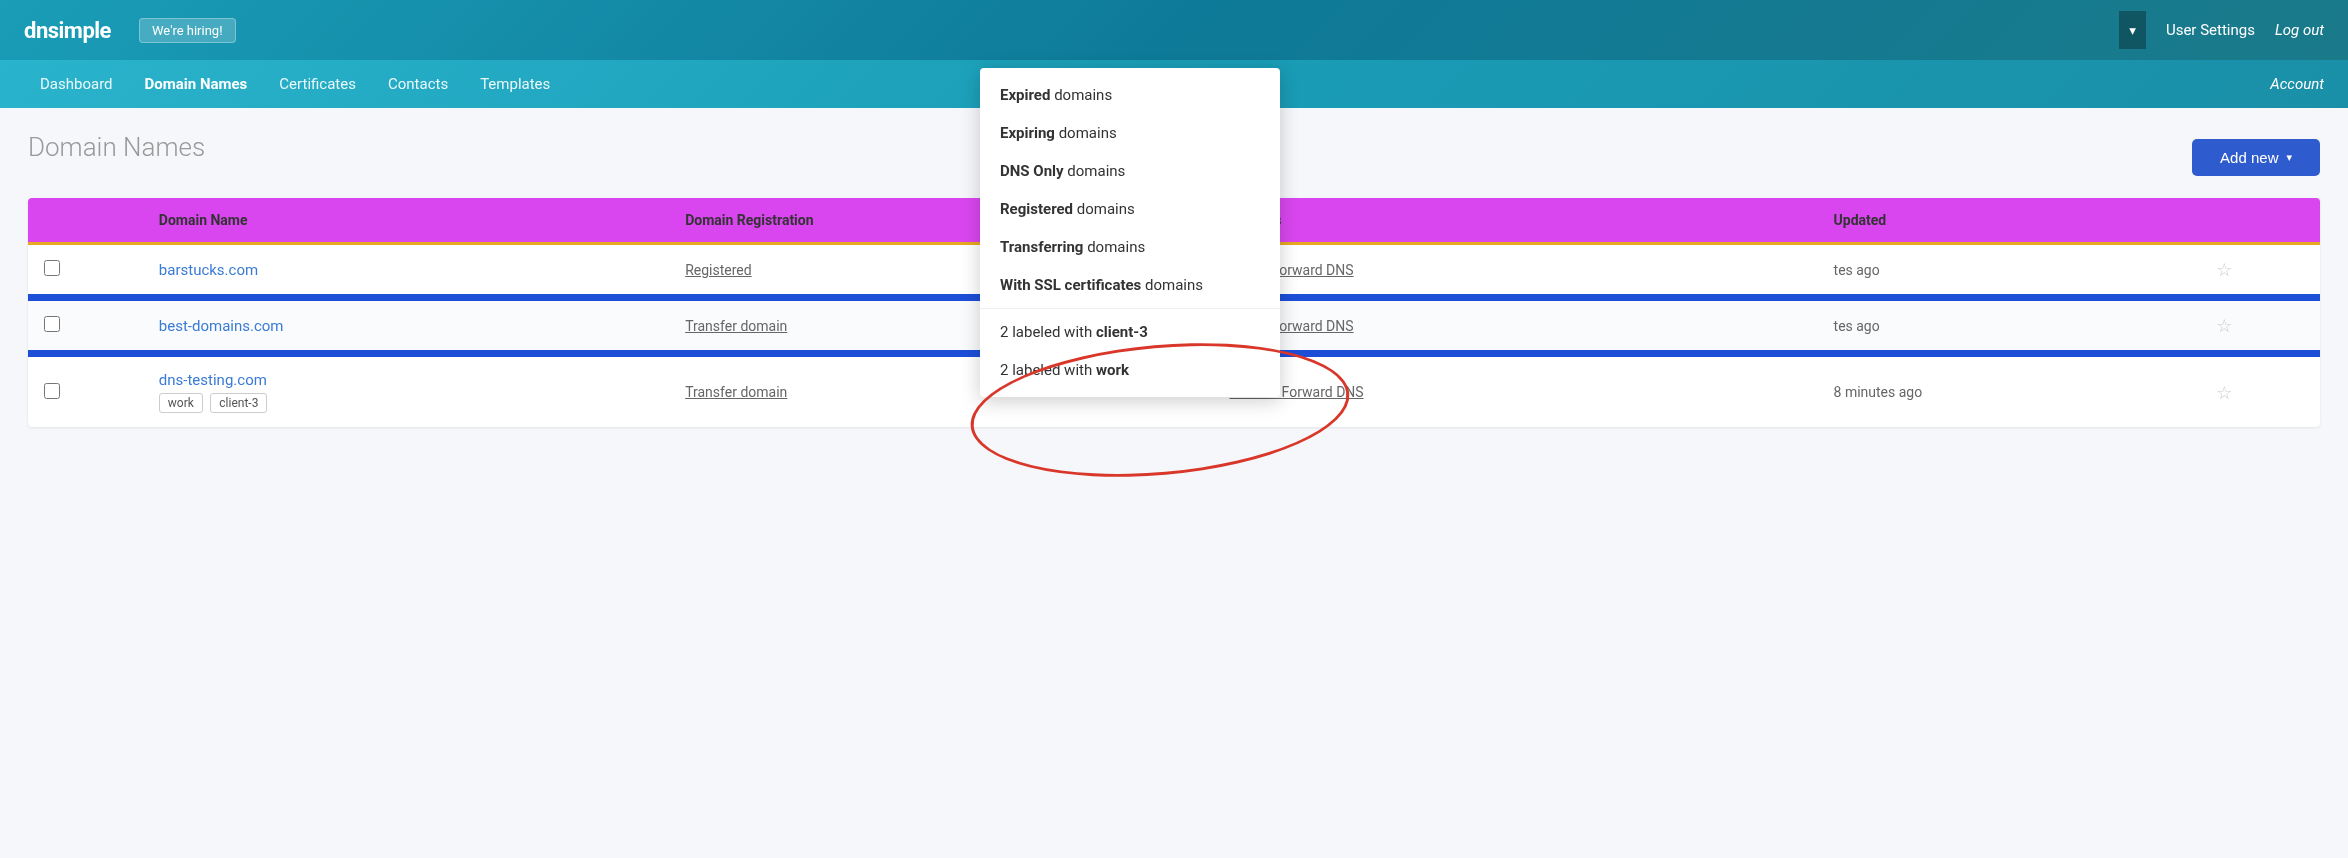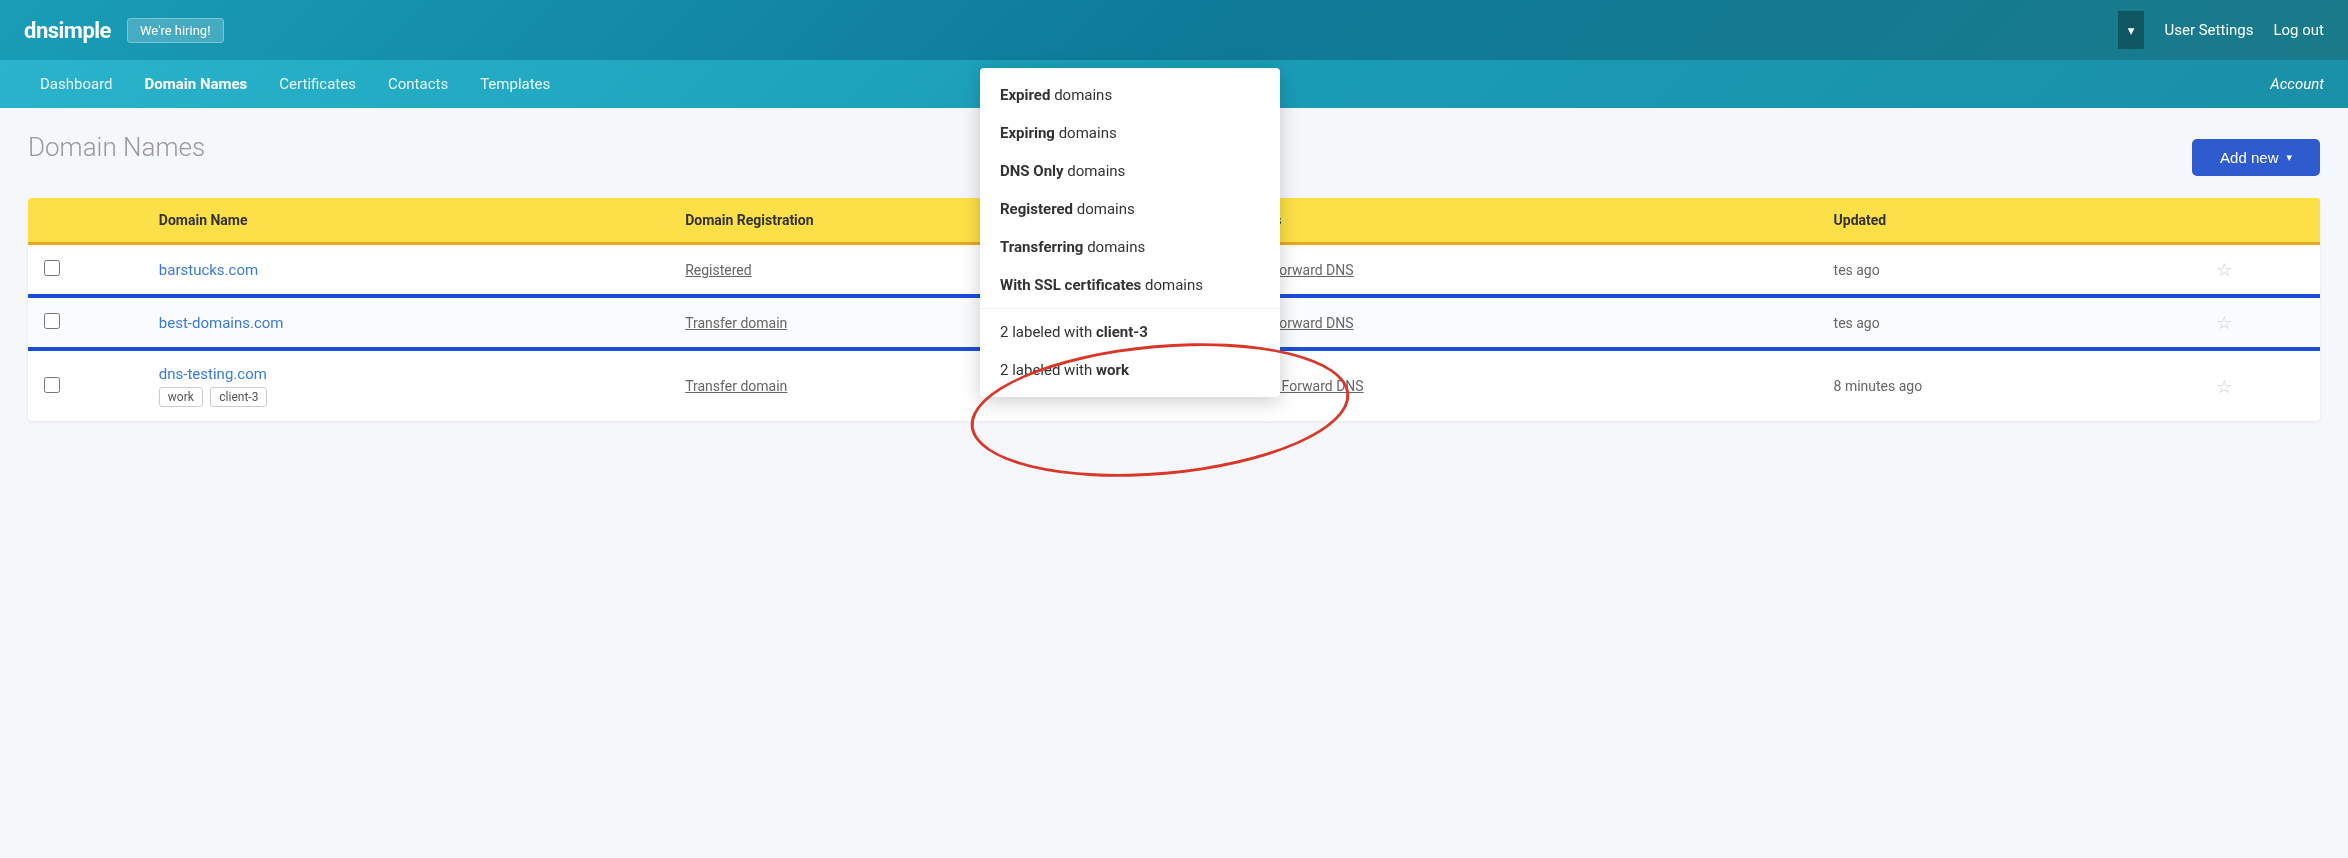--- a/index.html
+++ b/index.html
@@ -7,21 +7,21 @@
 
     
     .header {
       background: linear-gradient(135deg, #1a9db7 0%, #0e7a99 50%, #1a7a8a 100%);
       padding: 0 24px;
       height: 60px;
       display: flex;
       align-items: center;
       justify-content: space-between;
     }
-    .header-left { display: flex; align-items: center; gap: 16px; }
+    .header-left { display: flex; align-items: center; gap: 28px; }
     .logo { color: white; font-size: 22px; font-weight: bold; letter-spacing: -0.5px; }
     .hiring-badge {
       background: rgba(255,255,255,0.2);
       color: white;
       padding: 4px 12px;
       border-radius: 4px;
       font-size: 13px;
       border: 1px solid rgba(255,255,255,0.3);
     }
     .header-right { display: flex; align-items: center; gap: 20px; }
@@ -41,21 +41,21 @@
       border: none;
       color: white;
       padding: 8px 14px;
       height: 38px;
       font-size: 14px;
       width: 220px;
       outline: none;
     }
     .search-input::placeholder { color: rgba(255,255,255,0.8); }
     .header-link { color: white; text-decoration: none; font-size: 15px; }
-    .header-link.italic { }
+    .header-link.italic { font-style: italic; }
 
     
     .navbar {
       background: linear-gradient(135deg, #2ab3cc 0%, #1a9db7 50%, #1a8fa8 100%);
       padding: 0 24px;
       height: 48px;
       display: flex;
       align-items: center;
       justify-content: space-between;
     }
@@ -93,25 +93,25 @@
     
     .table-container { background: white; border-radius: 4px; overflow: hidden; box-shadow: 0 1px 3px rgba(0,0,0,0.08); }
     .table { width: 100%; border-collapse: collapse; }
     .table thead tr { border-bottom: 3px solid #e8a820; }
     .table th {
       text-align: left;
       padding: 14px 16px;
       font-weight: 700;
       font-size: 14px;
       color: #333;
-      background: #fde047;
+      background: #d946ef;
     }
     .table td {
       padding: 14px 16px;
-      border-bottom: 4px solid #1d4ed8;
+      border-bottom: 7px solid #1d4ed8;
       vertical-align: middle;
     }
     .table tr:last-child td { border-bottom: none; }
     .table tr:nth-child(even) td { background: #fafbfc; }
 
     .domain-link { color: #3a7bd5; text-decoration: none; font-size: 15px; }
     .reg-link { color: #666; text-decoration: underline; font-size: 14px; }
     .dns-link { color: #666; text-decoration: underline; font-size: 14px; }
     .dns-cell { display: flex; align-items: center; gap: 8px; }
     .dot { width: 10px; height: 10px; border-radius: 50%; display: inline-block; }

